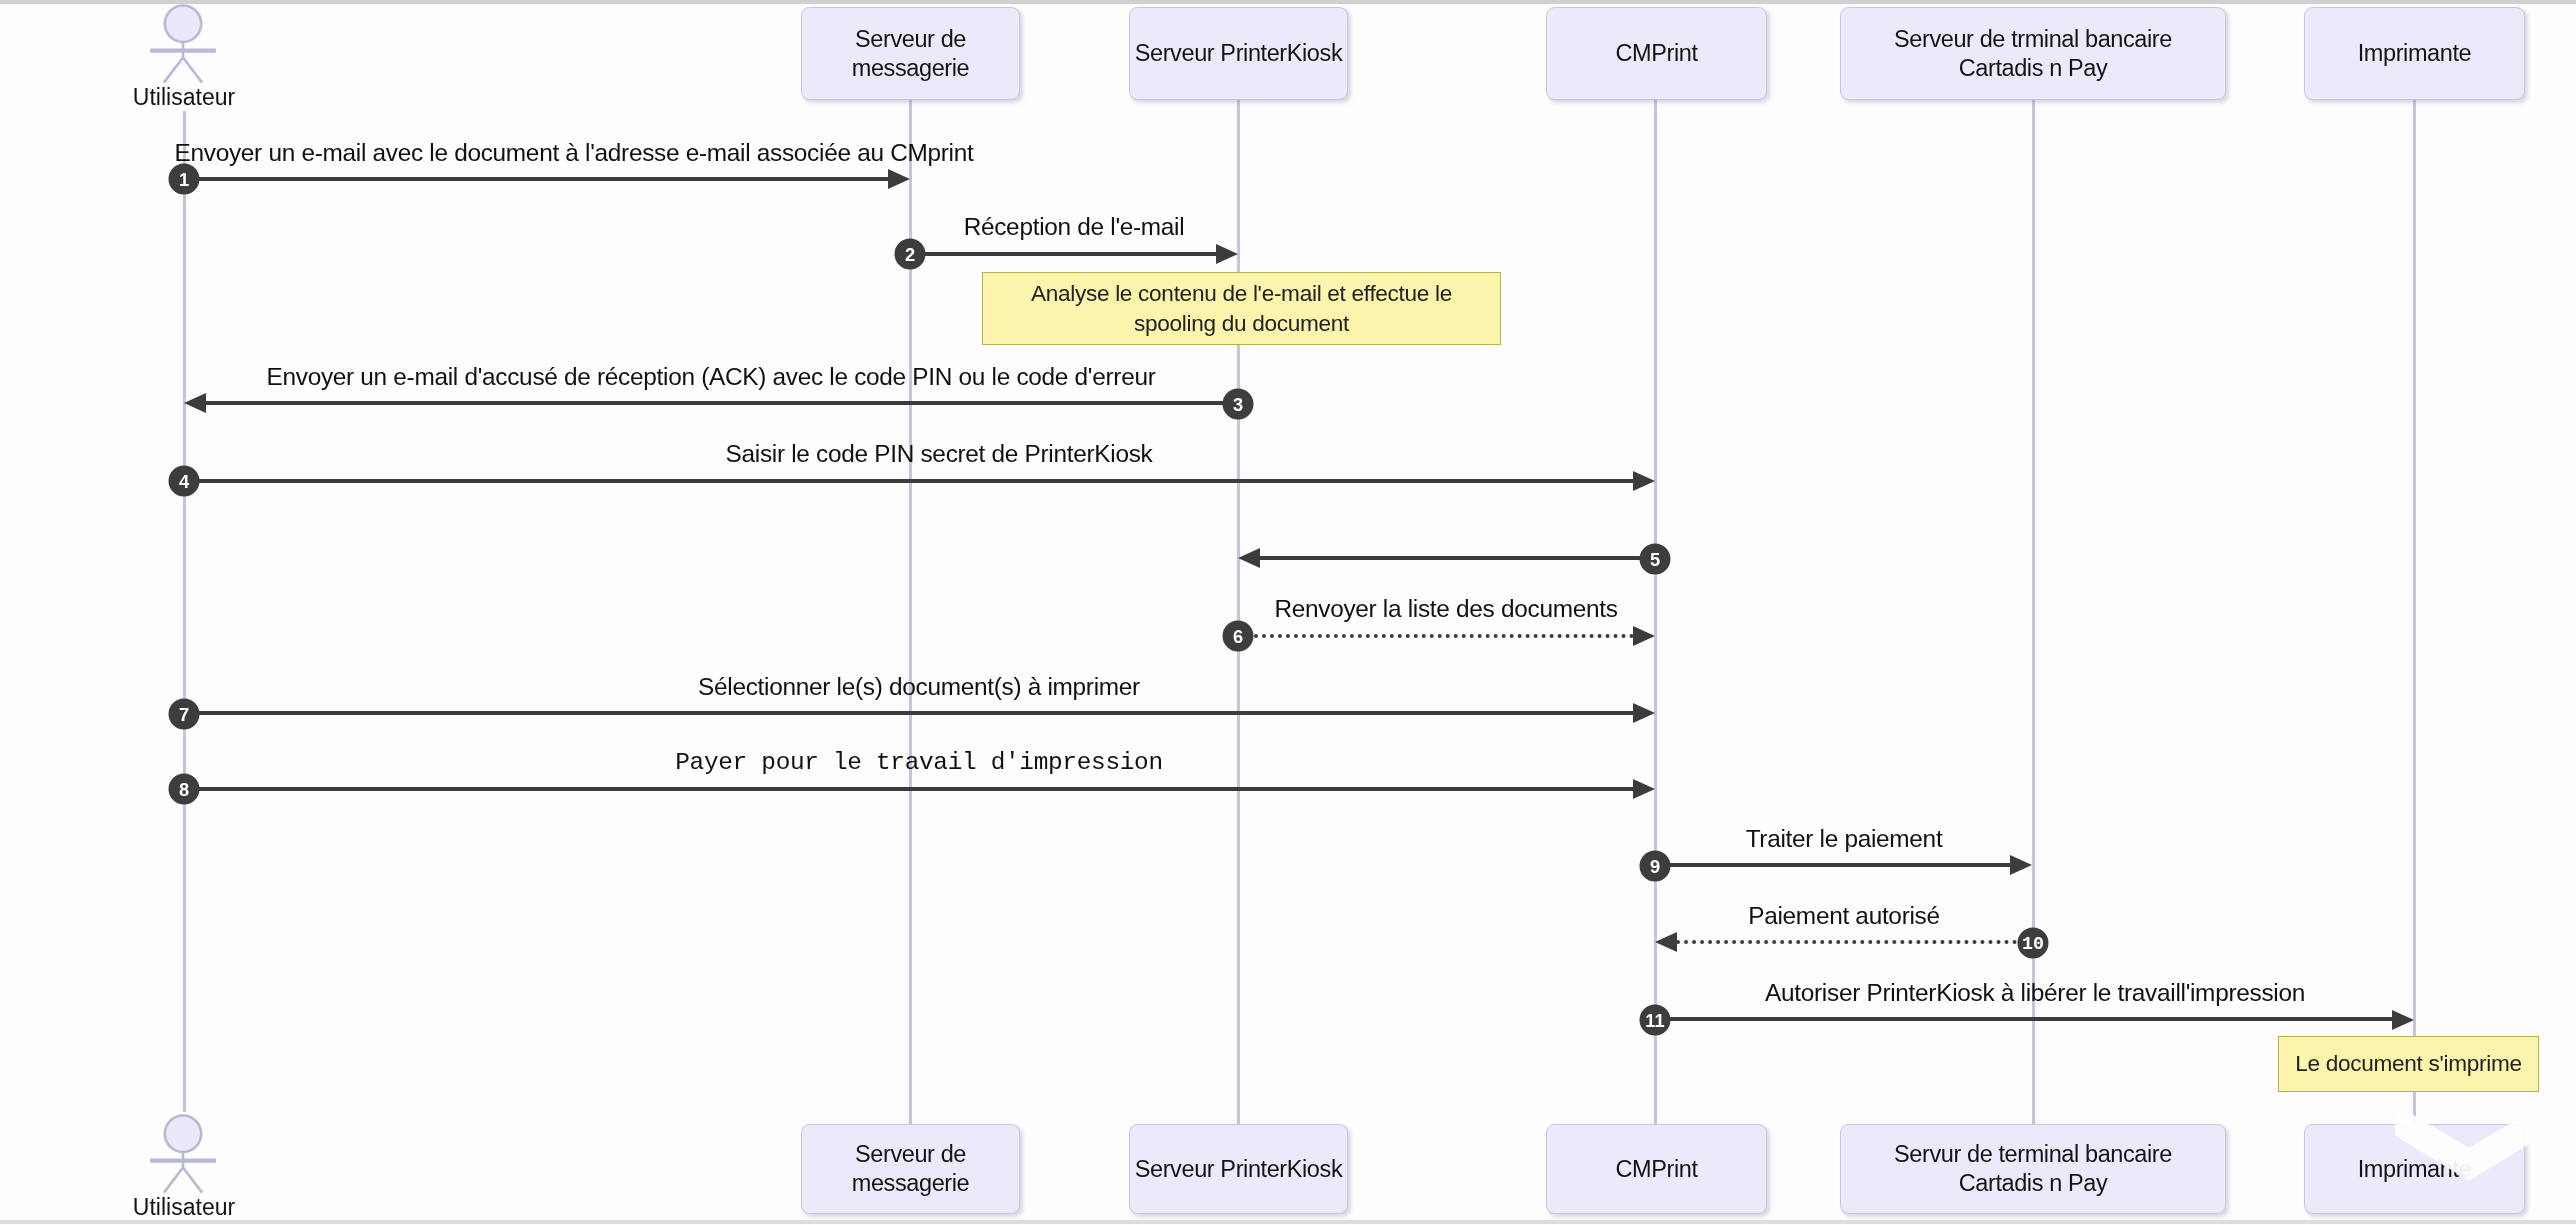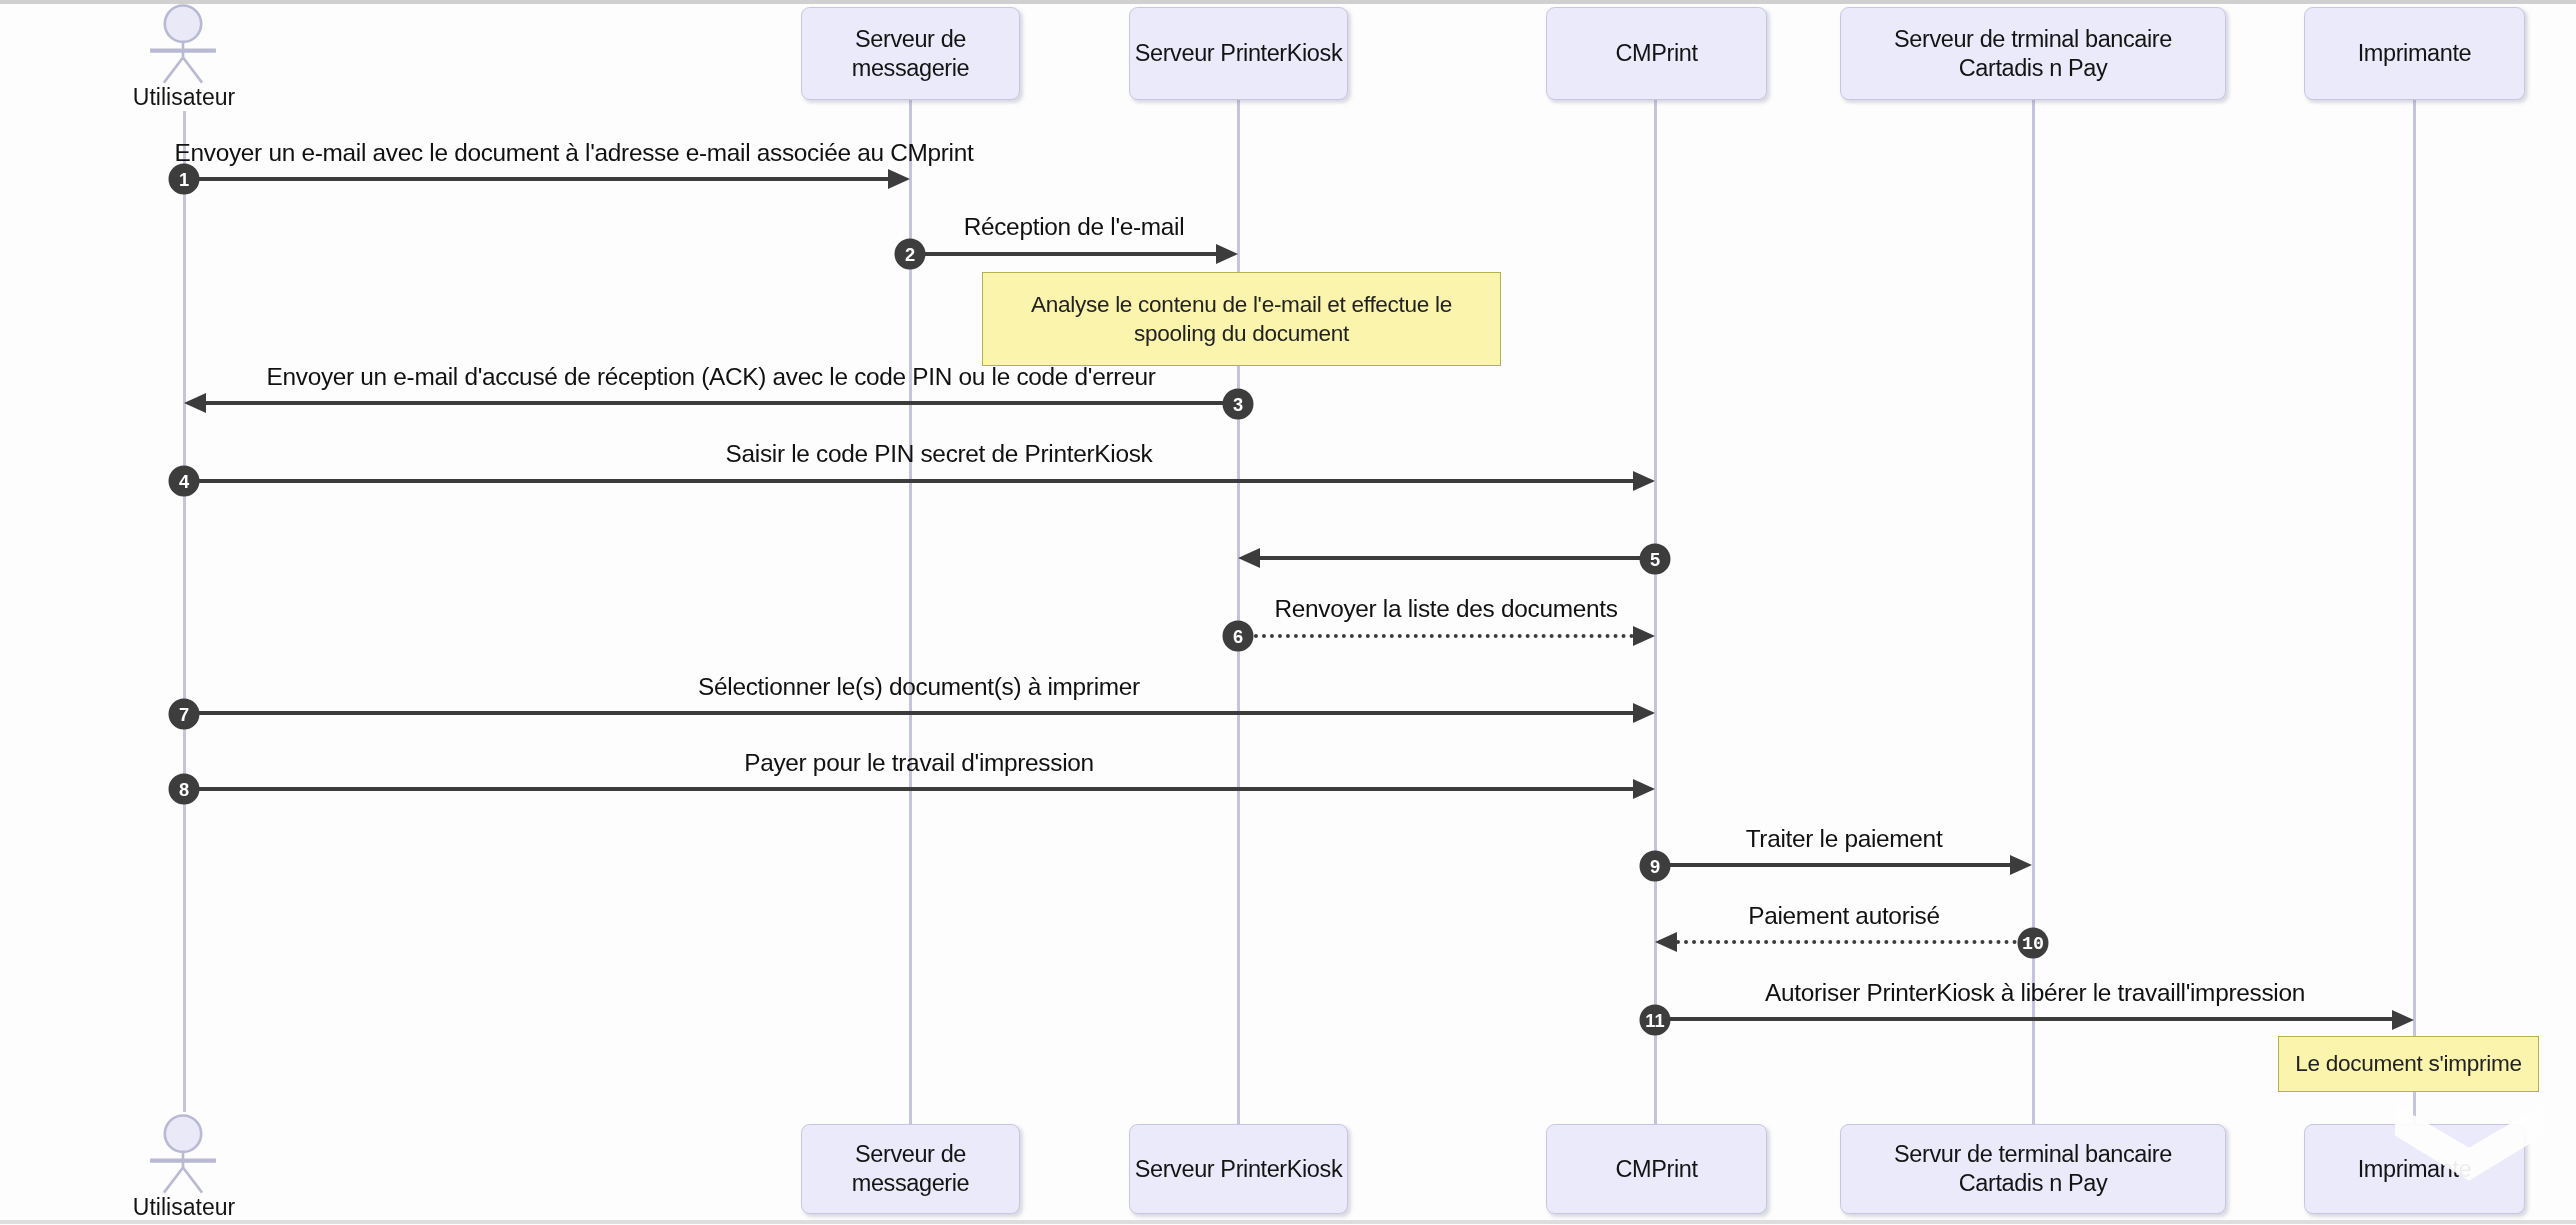--- a/index.html
+++ b/index.html
@@ -92,21 +92,21 @@
   <div class="msg-label" style="left:574px;top:138px;">Envoyer un e-mail avec le document à l'adresse e-mail associée au CMprint</div>
   <div class="msg-line" style="left:184px;top:177px;width:706px;"></div>
   <div class="arrowhead right" style="left:888px;top:169px;"></div>
   <div class="badge" style="left:184px;top:179px;">1</div>
 
   <div class="msg-label" style="left:1074px;top:212px;">Réception de l'e-mail</div>
   <div class="msg-line" style="left:910px;top:252px;width:307px;"></div>
   <div class="arrowhead right" style="left:1216px;top:244px;"></div>
   <div class="badge" style="left:910px;top:254px;">2</div>
 
-  <div class="note" style="left:982px;top:272px;width:519px;height:94px;">
+  <div class="note" style="left:982px;top:272px;width:519px;height:73px;">
     <span>Analyse le contenu de l'e-mail et effectue le spooling du document</span>
   </div>
 
   <div class="msg-label" style="left:711px;top:362px;">Envoyer un e-mail d'accusé de réception (ACK) avec le code PIN ou le code d'erreur</div>
   <div class="msg-line" style="left:205px;top:401px;width:1034px;"></div>
   <div class="arrowhead left" style="left:184px;top:393px;"></div>
   <div class="badge" style="left:1238px;top:404px;">3</div>
 
   <div class="msg-label" style="left:919px;top:439px;margin-left:20px;">Saisir le code PIN secret de PrinterKiosk</div>
   <div class="msg-line" style="left:184px;top:479px;width:1451px;"></div>
@@ -120,21 +120,21 @@
   <div class="msg-label" style="left:1446px;top:594px;">Renvoyer la liste des documents</div>
   <div class="msg-line dotted" style="left:1238px;top:634px;width:396px;"></div>
   <div class="arrowhead right" style="left:1633px;top:626px;"></div>
   <div class="badge" style="left:1238px;top:636px;">6</div>
 
   <div class="msg-label" style="left:919px;top:672px;">Sélectionner le(s) document(s) à imprimer</div>
   <div class="msg-line" style="left:184px;top:711px;width:1451px;"></div>
   <div class="arrowhead right" style="left:1633px;top:703px;"></div>
   <div class="badge" style="left:184px;top:714px;">7</div>
 
-  <div class="msg-label" style="left:919px;top:748px;">Payer pour le travail d'impression</div>
+  <div class="msg-label" style="left:919px;top:748px;font-family:Liberation Mono, monospace;">Payer pour le travail d'impression</div>
   <div class="msg-line" style="left:184px;top:787px;width:1451px;"></div>
   <div class="arrowhead right" style="left:1633px;top:779px;"></div>
   <div class="badge" style="left:184px;top:789px;">8</div>
 
   <div class="msg-label" style="left:1844px;top:824px;">Traiter le paiement</div>
   <div class="msg-line" style="left:1655px;top:863px;width:357px;"></div>
   <div class="arrowhead right" style="left:2010px;top:855px;"></div>
   <div class="badge" style="left:1655px;top:866px;">9</div>
 
   <div class="msg-label" style="left:1844px;top:901px;">Paiement autorisé</div>

